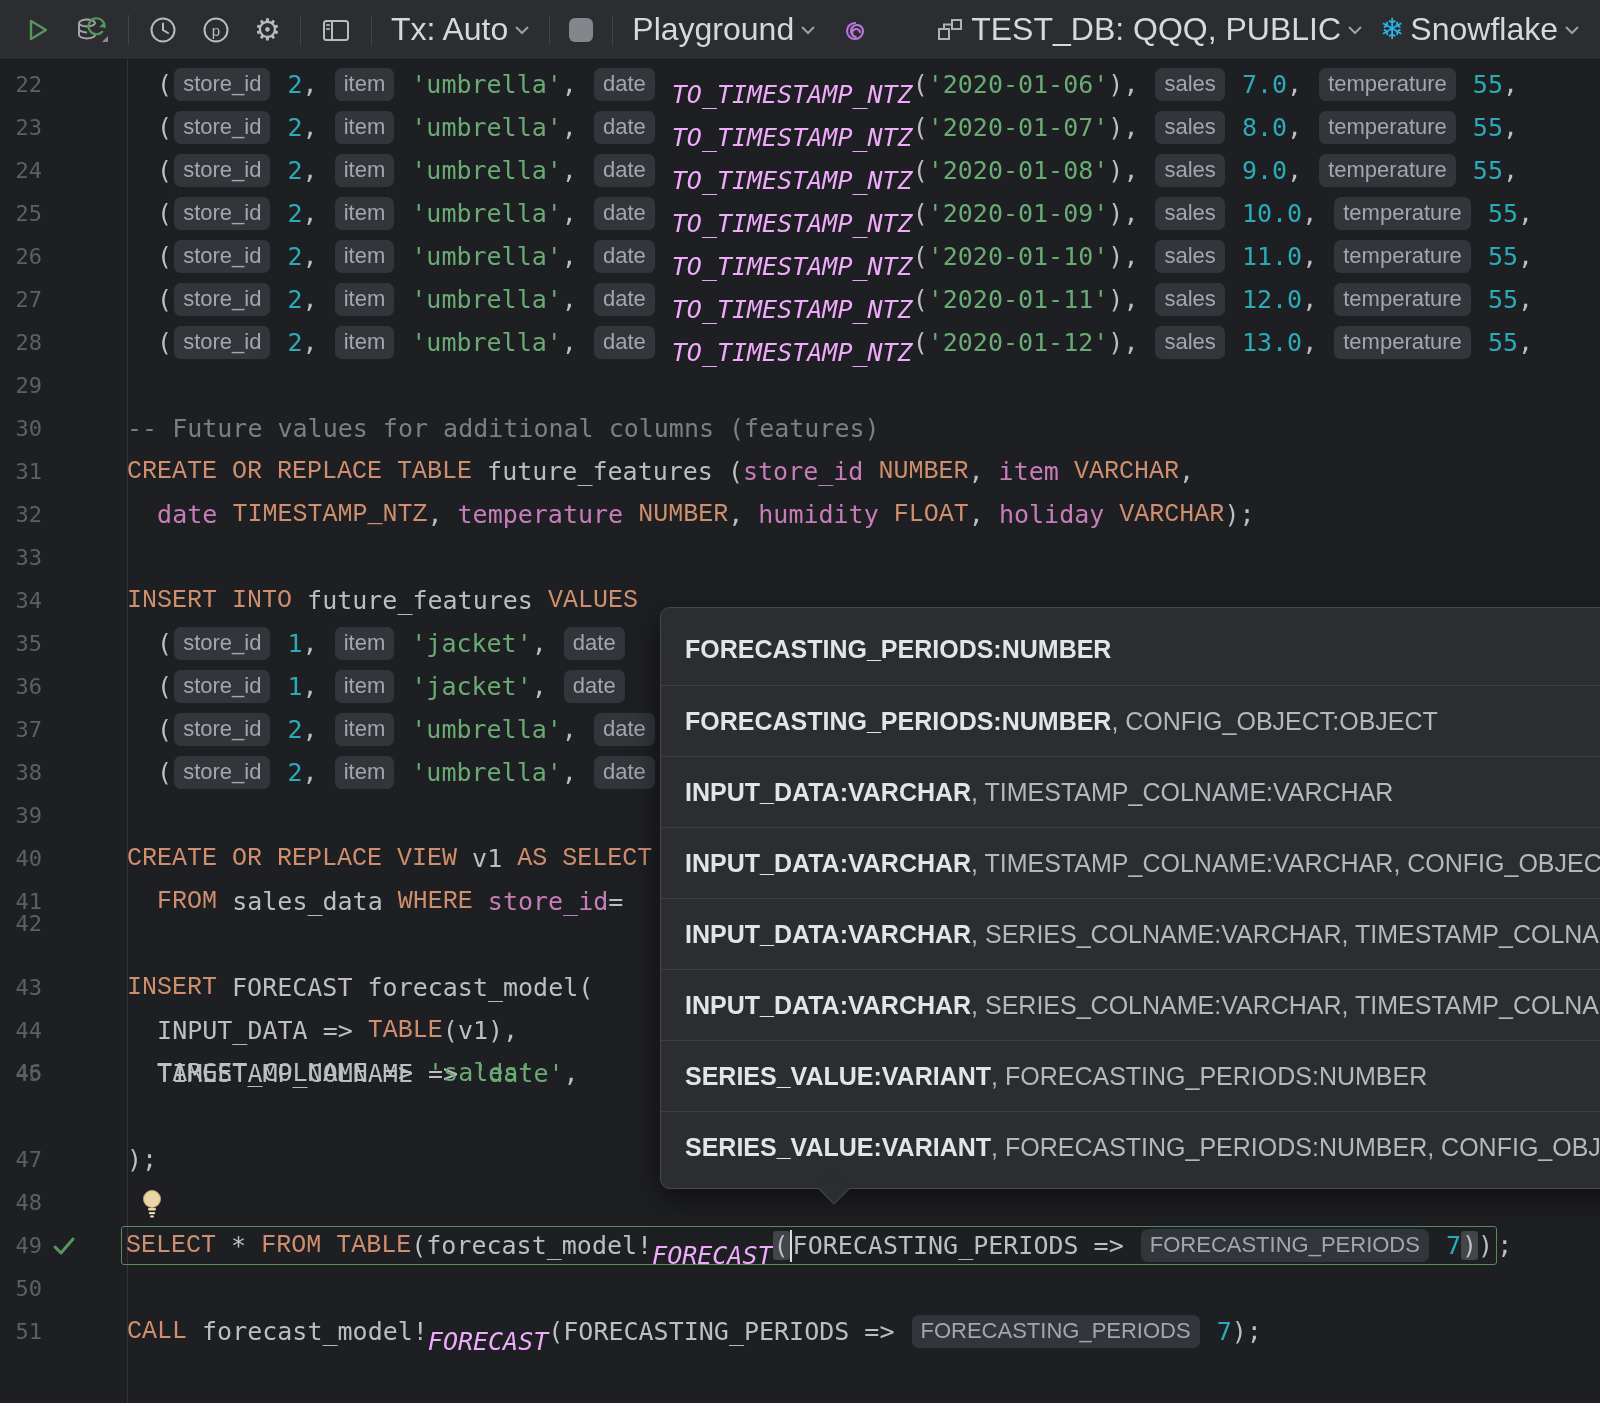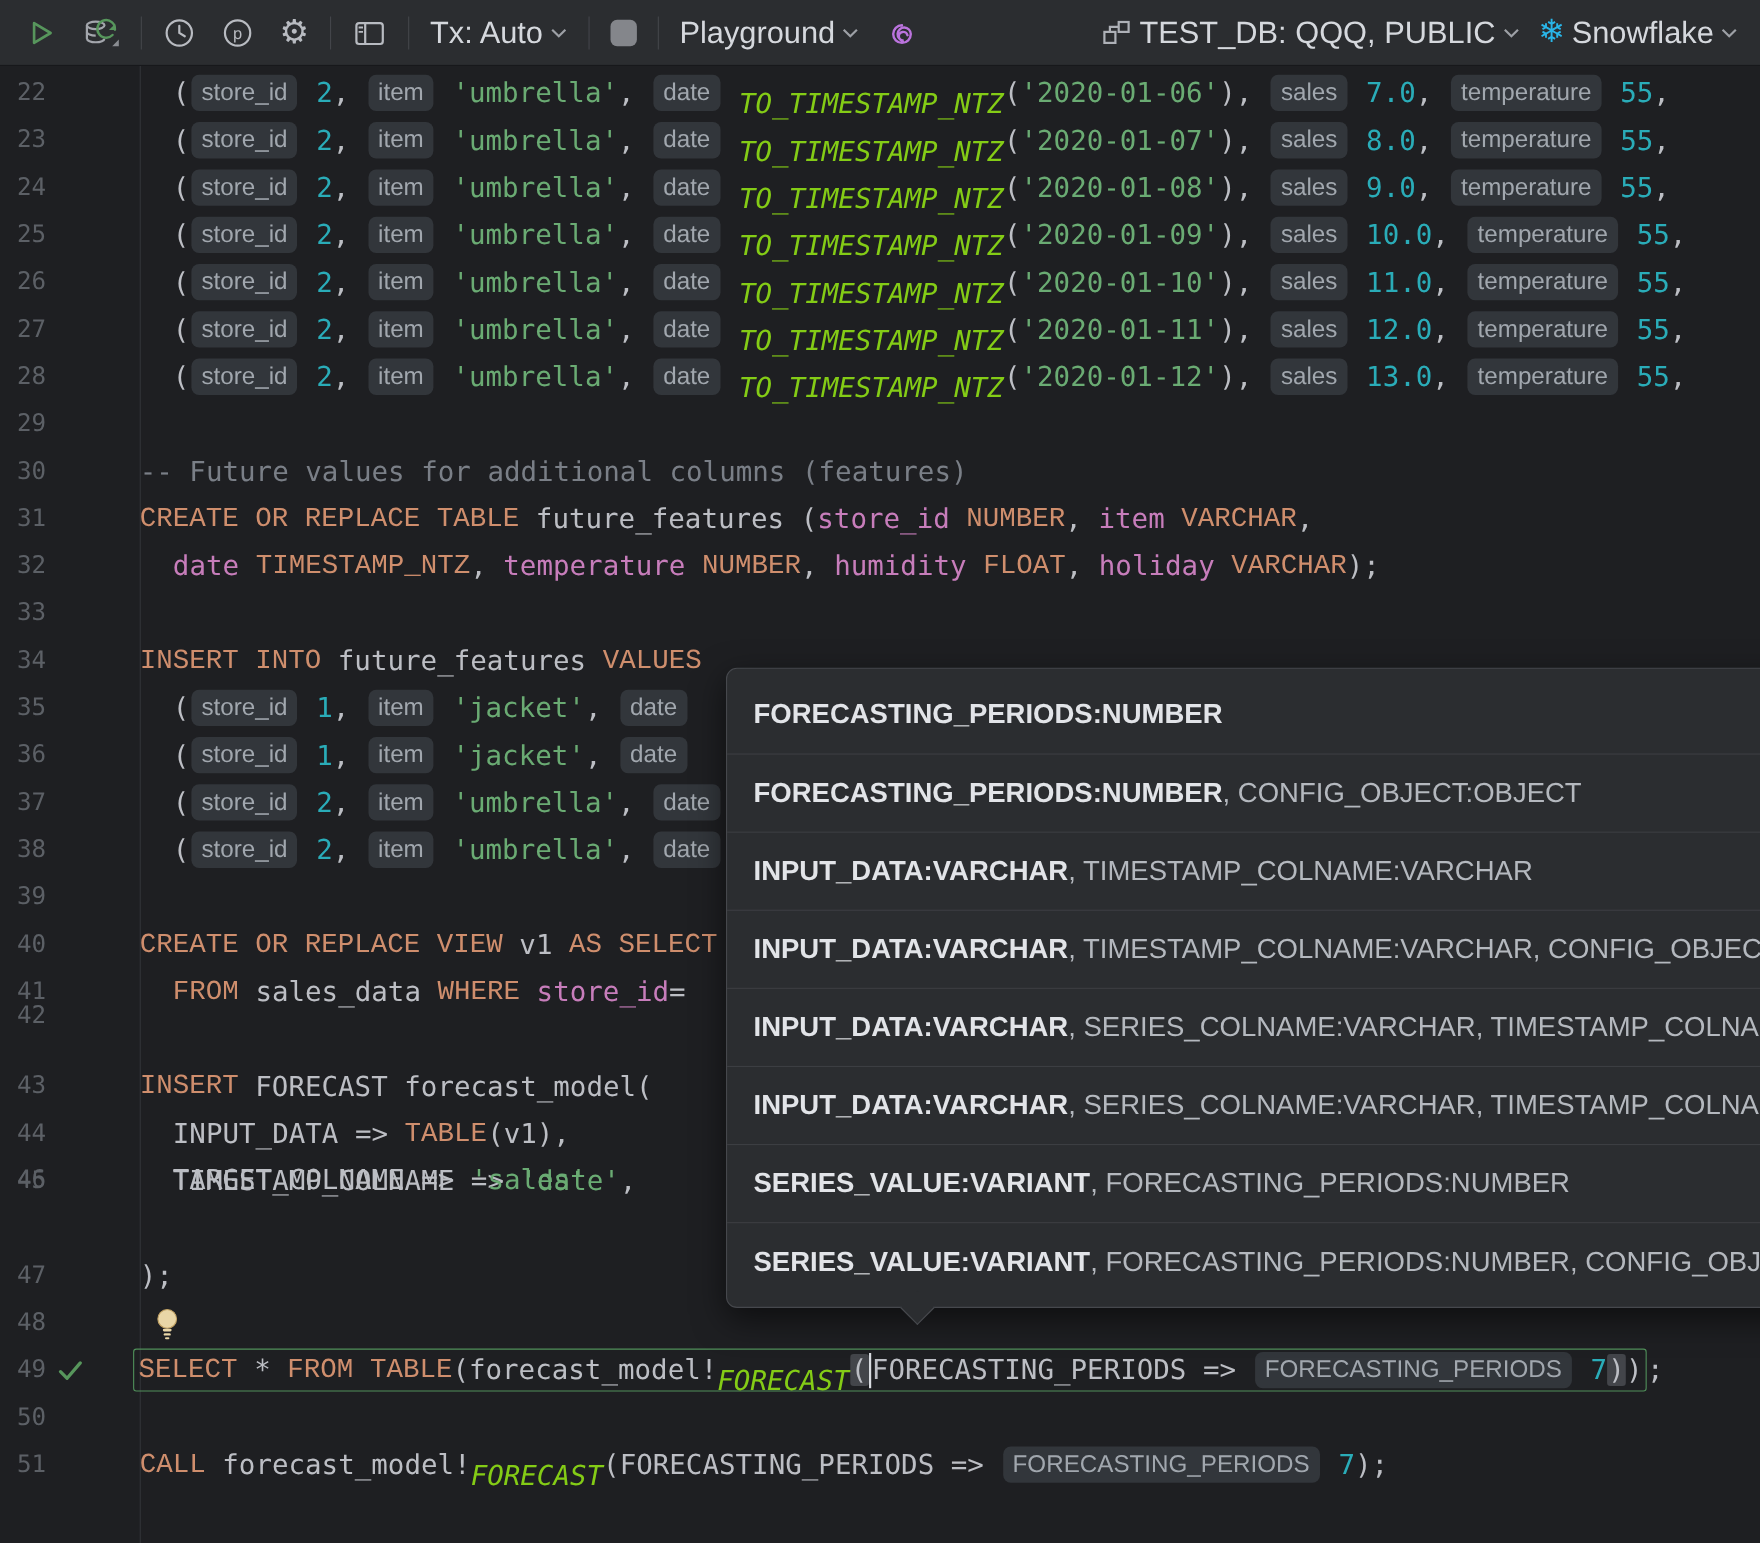--- a/index.html
+++ b/index.html
@@ -7,37 +7,37 @@
   body { position:relative; font-family:"Liberation Sans", sans-serif; }
 
   
   .toolbar { position:absolute; left:0; top:0; width:1600px; height:60px;
     background:#2b2d30; border-bottom:1px solid #17181b;
     display:flex; align-items:center; padding:0 16px 0 18px; gap:15px; }
   .tb-btn { display:flex; align-items:center; gap:6px; height:40px; padding:0 4px;
     border-radius:6px; color:#d5d8dd; font-size:24px; }
   .tb-divider { width:1px; height:30px; background:#43454a; flex:none; }
   .tb-right { margin-left:auto; display:flex; align-items:flex-end; gap:9px; }
-  .tb-label { font-size:28px; color:#d5d8dd; white-space:nowrap; }
+  .tb-label { font-size:32px; color:#d5d8dd; white-space:nowrap; }
   .stop-square { width:24px; height:24px; border-radius:6px; background:#84868b; }
   .snow-glyph { font-size:29px; color:#29b5e8; line-height:1; }
   .gear-glyph { font-size:30px; color:#b8bbc1; line-height:1; }
 
   
   .editor { position:absolute; left:0; top:60px; width:1700px; height:1343px; background:#1e1f22; }
   .gutter-sep { position:absolute; left:127px; top:0; bottom:0; width:1px; background:#323438; }
   .code-line { position:absolute; left:0; height:43px; display:flex; align-items:center;
     white-space:pre; font-family:"DejaVu Sans Mono", monospace; font-size:25px; color:#bcbec4; }
   .num  { width:42px; flex:none; text-align:right; font-size:22px; color:#5c6066;
     font-family:"DejaVu Sans Mono", monospace; }
   .gslot { width:85px; flex:none; display:flex; align-items:center; padding-left:9px; }
   .tk-kw  { color:#cf8e6d;font-family:Liberation Mono, monospace; }
   .tk-str { color:#6aab73; }
   .tk-num { color:#2aacb8; }
-  .tk-fn  { color:#84cc16; font-style:italic;margin-top:20px; }
+  .tk-fn  { color:#f0abfc; font-style:italic;margin-top:20px; }
   .tk-col { color:#c77dbb; }
   .tk-com { color:#7a7f87; }
   .tk-pl  { color:#bcbec4; }
   .chip { display:inline-block; font-family:"Liberation Sans", sans-serif; font-size:22px;
     color:#a1a7ae; background:#32363b; border-radius:7px; padding:3px 9px 4px;
     margin:0 2px; line-height:1.2; }
   .pbox { background:#43454a; border-radius:3px; padding:0 1px; }
   .caret { display:inline-block; width:2px; height:32px; background:#d8dbe0;
     vertical-align:middle; margin:0 1px 0 0; }
   .stmt-box { display:flex; align-items:center; height:39px; margin-left:-6px;

